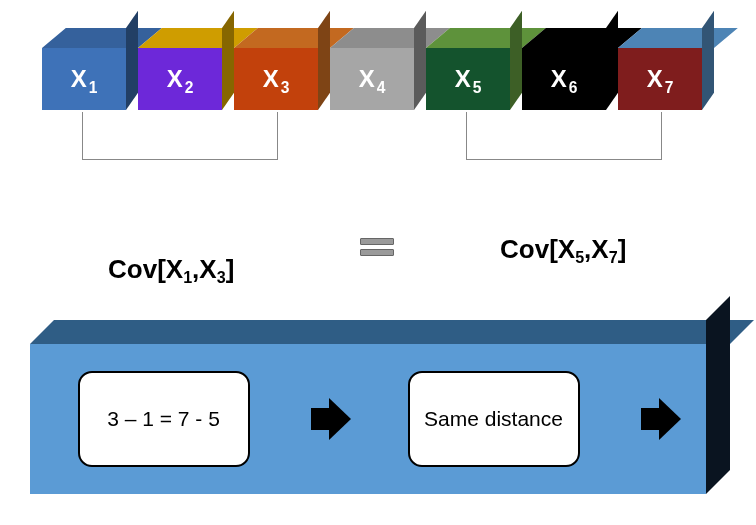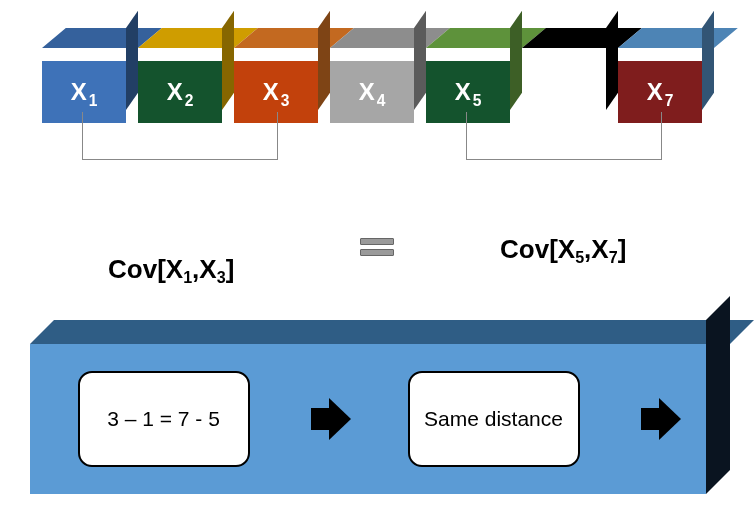--- a/index.html
+++ b/index.html
@@ -34,21 +34,20 @@
   .cube .front-face {
     position: absolute;
     left: 0; top: 20px;
     width: 84px; height: 62px;
     display: flex;
     align-items: center;
     justify-content: center;
     color: #fff;
     font-weight: 600;
     font-size: 24px;
-    margin-top: 13px;
   }
   .cube .side-face {
     position: absolute;
     left: 84px; top: 0;
     width: 12px; height: 82px;
     transform: skewY(-55deg);
     transform-origin: top left;
     filter: brightness(0.55);
   }
   .cube .sub { font-size: 0.65em; position: relative; top: 6px; margin-left: 2px; }
@@ -163,21 +162,21 @@
   <div class="cube">
     <div class="top-face" style="background:#3e72b8"></div>
     <div class="side-face" style="background:#3e72b8"></div>
     <div class="front-face" style="background:#3e72b8">
       <span><span>X</span><span class="sub">1</span></span>
     </div>
   </div>
   <div class="cube">
     <div class="top-face" style="background:#f3b900"></div>
     <div class="side-face" style="background:#f3b900"></div>
-    <div class="front-face" style="background:#14532d">
+    <div class="front-face" style="background:#6d28d9">
       <span><span>X</span><span class="sub">2</span></span>
     </div>
   </div>
   <div class="cube">
     <div class="top-face" style="background:#e57b26"></div>
     <div class="side-face" style="background:#e57b26"></div>
     <div class="front-face" style="background:#c2410c">
       <span><span>X</span><span class="sub">3</span></span>
     </div>
   </div>
@@ -191,20 +190,23 @@
   <div class="cube">
     <div class="top-face" style="background:#6fac45"></div>
     <div class="side-face" style="background:#6fac45"></div>
     <div class="front-face" style="background:#14532d">
       <span><span>X</span><span class="sub">5</span></span>
     </div>
   </div>
   <div class="cube">
     <div class="top-face" style="background:#000000"></div>
     <div class="side-face" style="background:#000000"></div>
+    <div class="front-face" style="background:#000000">
+      <span><span>X</span><span class="sub">6</span></span>
+    </div>
   </div>
   <div class="cube">
     <div class="top-face" style="background:#5b9bd5"></div>
     <div class="side-face" style="background:#5b9bd5"></div>
     <div class="front-face" style="background:#7f1d1d">
       <span><span>X</span><span class="sub">7</span></span>
     </div>
   </div>
 </div>
 

